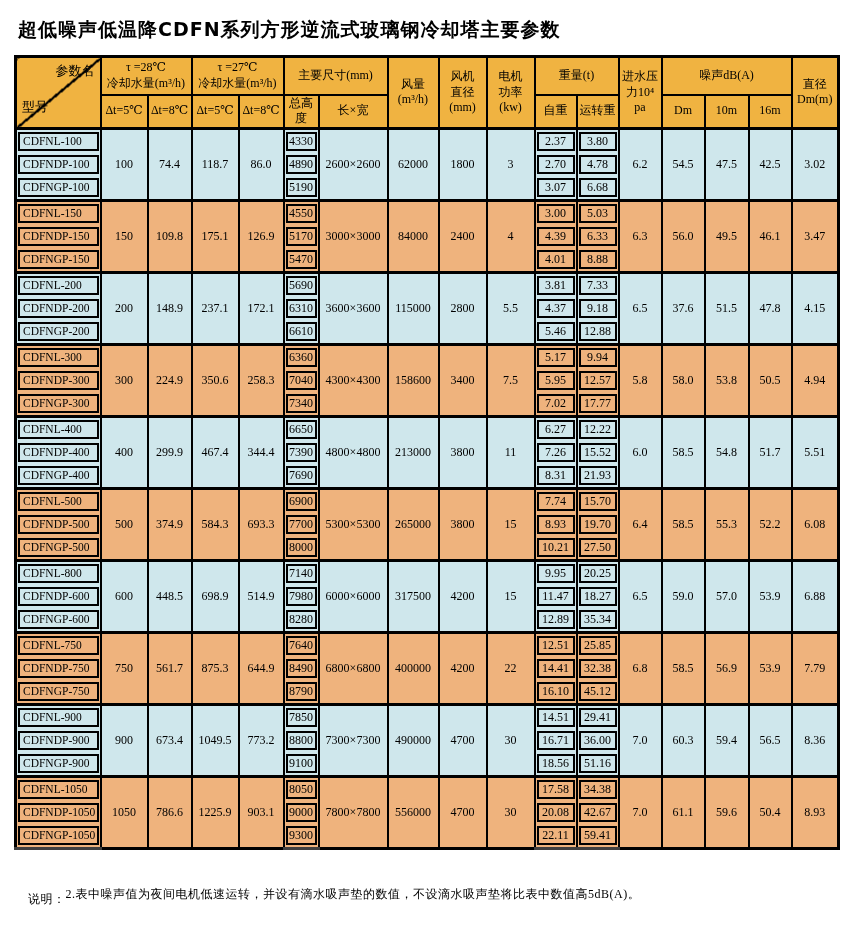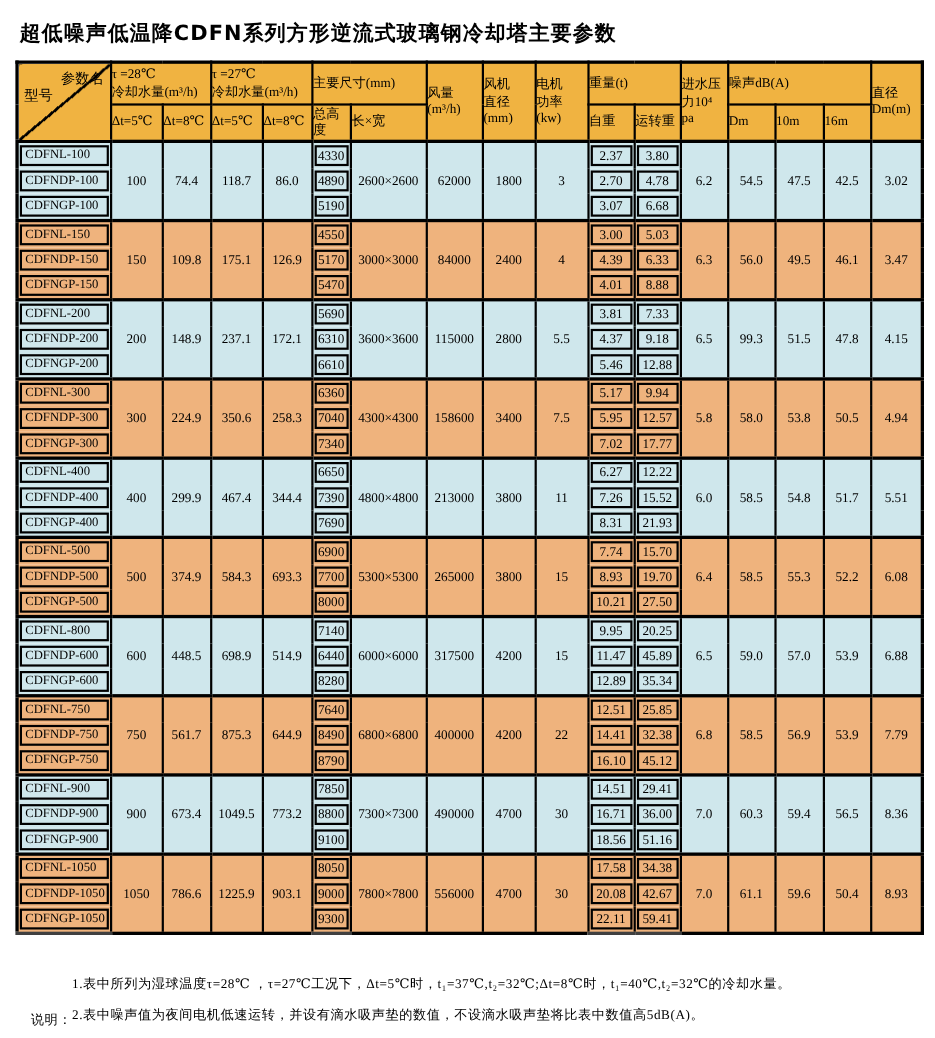--- a/index.html
+++ b/index.html
@@ -13,34 +13,34 @@
     font-weight:bold; font-size:19px; letter-spacing:1px;
   }
   table.pt {
     border-collapse:collapse; table-layout:fixed;
     margin:12px 0 0 14px; border:3px solid #000;
   }
   table.pt td { padding:0; }
   thead td {
     background:var(--header_bg,#f0b341);
     border:2px solid #000;
-    vertical-align:middle;
+    text-align:center; vertical-align:middle;
     font-size:12px; line-height:1.3; white-space:pre-line;
   }
   thead tr.h1 { height:38px; }
   thead tr.h2 { height:30px; }
   td.corner {
     position:relative;
     background-image:linear-gradient(to bottom right,
       transparent calc(50% - 1.2px), #000 calc(50% - 1.2px),
       #000 calc(50% + 1.2px), transparent calc(50% + 1.2px));
     background-color:var(--header_bg,#f0b341);
   }
   td.corner .tr-lab { position:absolute; top:5px; right:5px; font-size:13px; }
-  td.corner .bl-lab { position:absolute; bottom:31px; left:5px; font-size:13px; }
+  td.corner .bl-lab { position:absolute; bottom:10px; left:5px; font-size:13px;font-family:Liberation Mono, monospace; }
   tbody td {
     border:2px solid #000; text-align:center; vertical-align:middle;
     font-size:12px; height:23px;
   }
   tbody td.sub { border-top:none; border-bottom:none; }
   tbody tr.gs td, tbody tr.gs td.sub { border-top:3px solid #000; }
   tbody tr:last-child td, tbody tr:last-child td.sub { border-bottom:3px solid #404040; }
   .box {
     margin:1px; height:19px; border:2px solid #000; box-sizing:border-box;
     display:flex; align-items:center; justify-content:center;
@@ -244,21 +244,21 @@
         <td rowspan="3">115000</td>
         <td rowspan="3">2800</td>
         <td rowspan="3">5.5</td>
         <td class="sub">
           <div class="box">3.81</div>
         </td>
         <td class="sub">
           <div class="box">7.33</div>
         </td>
         <td rowspan="3">6.5</td>
-        <td rowspan="3">99.3</td>
+        <td rowspan="3">37.6</td>
         <td rowspan="3">51.5</td>
         <td rowspan="3">47.8</td>
         <td rowspan="3">4.15</td>
       </tr>
       <tr class="g-blue">
         <td class="sub left">
           <div class="box">CDFNDP-200</div>
         </td>
         <td class="sub">
           <div class="box">6310</div>
@@ -474,27 +474,27 @@
         <td rowspan="3">59.0</td>
         <td rowspan="3">57.0</td>
         <td rowspan="3">53.9</td>
         <td rowspan="3">6.88</td>
       </tr>
       <tr class="g-blue">
         <td class="sub left">
           <div class="box">CDFNDP-600</div>
         </td>
         <td class="sub">
-          <div class="box">6440</div>
+          <div class="box">7980</div>
         </td>
         <td class="sub">
           <div class="box">11.47</div>
         </td>
         <td class="sub">
-          <div class="box">45.89</div>
+          <div class="box">18.27</div>
         </td>
       </tr>
       <tr class="g-blue">
         <td class="sub left">
           <div class="box">CDFNGP-600</div>
         </td>
         <td class="sub">
           <div class="box">8280</div>
         </td>
         <td class="sub">
@@ -668,16 +668,15 @@
         <td class="sub">
           <div class="box">59.41</div>
         </td>
       </tr>
     </tbody>
 </table>
 
 <div class="notes">
   <div class="label">说明：</div>
   <div class="items">
-    <div>1.表中所列为湿球温度τ=28℃ ，τ=27℃工况下，Δt=5℃时，t₁=37℃,t₂=32℃;Δt=8℃时，t₁=40℃,t₂=32℃的冷却水量。</div>
     <div>2.表中噪声值为夜间电机低速运转，并设有滴水吸声垫的数值，不设滴水吸声垫将比表中数值高5dB(A)。</div>
   </div>
 </div>
 
 </body></html>

